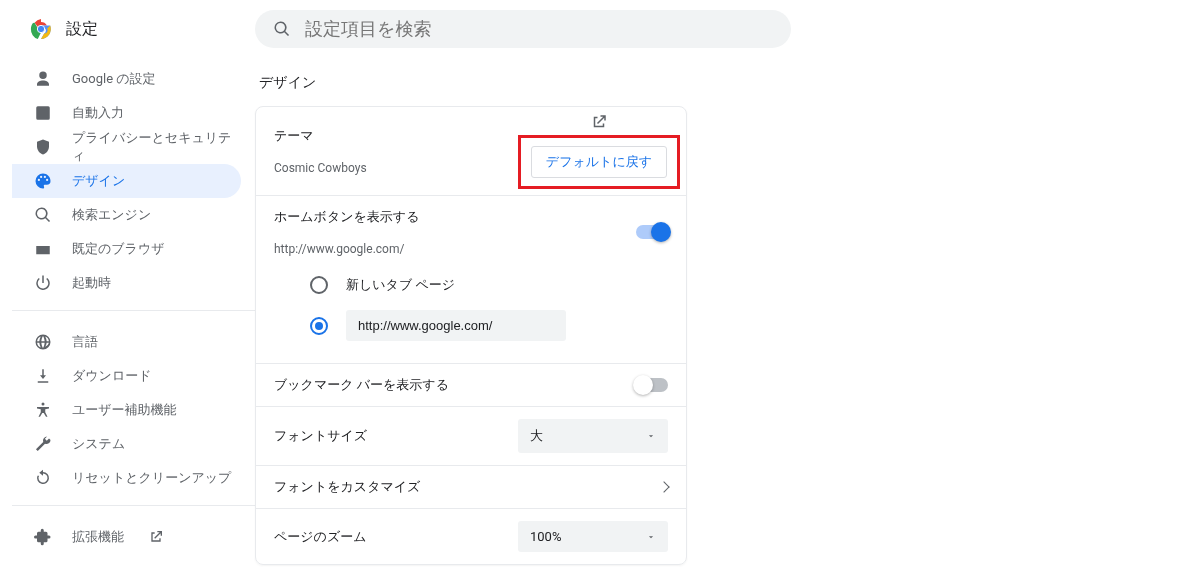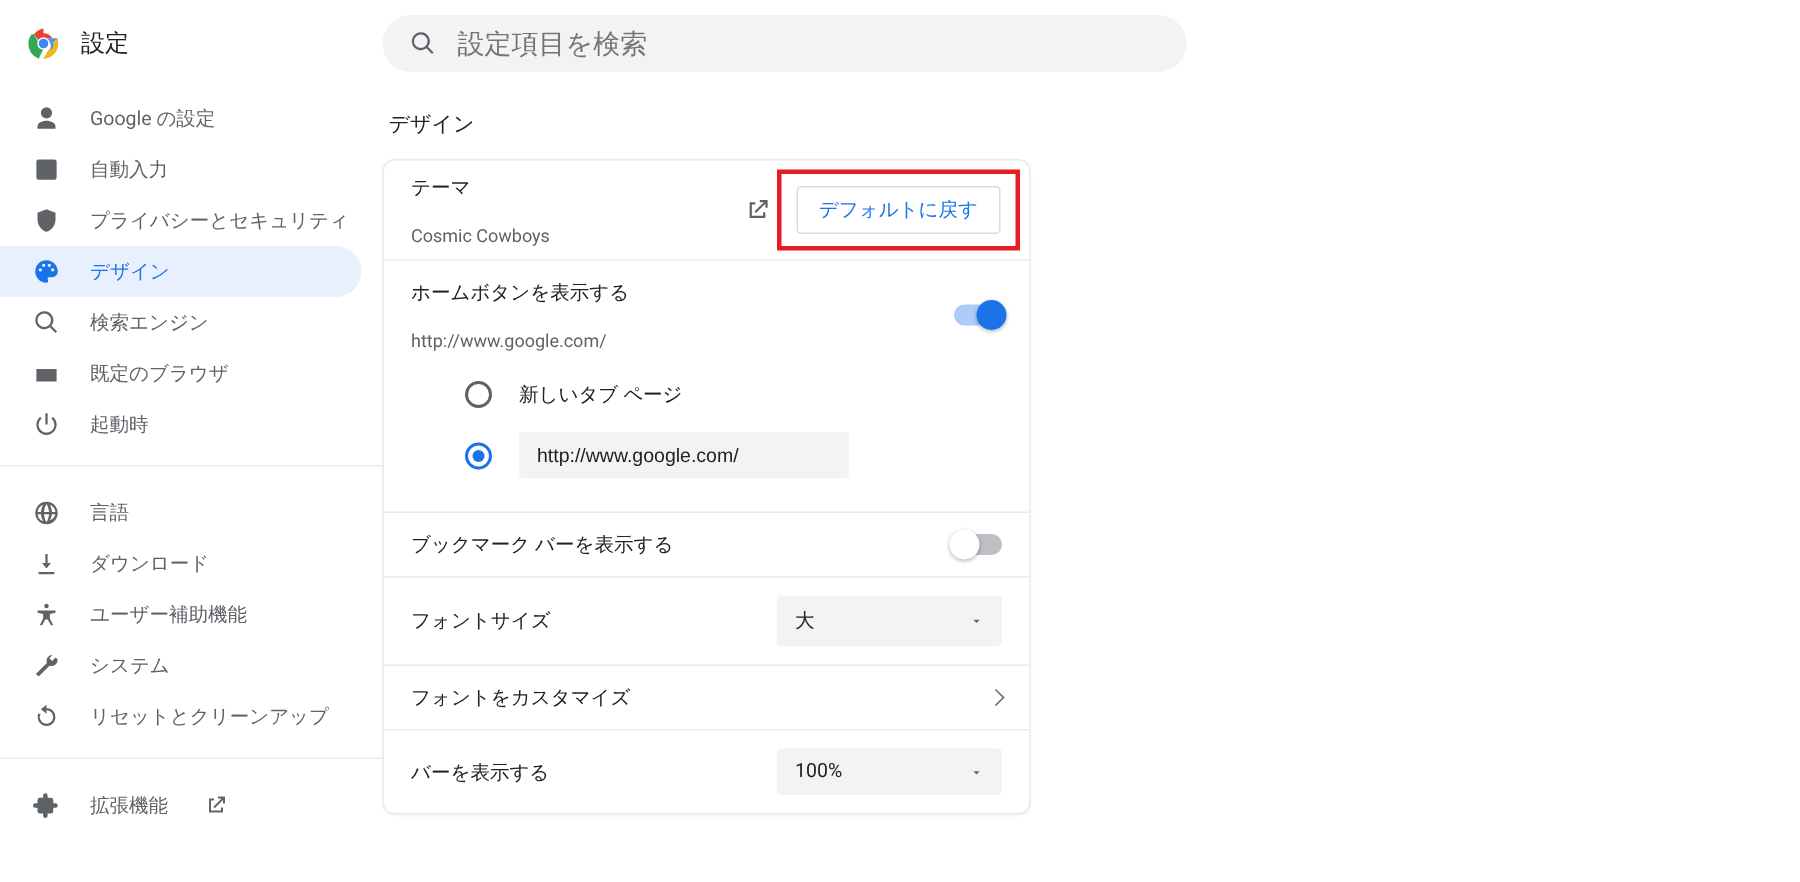--- a/index.html
+++ b/index.html
@@ -6,21 +6,21 @@
   body {
     font-family: "Segoe UI", Roboto, Arial, sans-serif;
     font-size: 13px;
     color: #202124;
     background: #fff;
     width: 1200px;
     height: 588px;
     overflow: hidden;
   }
   .layout { display: flex; height: 100%; }
-  .sidebar { width: 255px; padding-top: 12px; }
+  .sidebar { width: 255px; padding-top: 12px; padding-left: 12px; }
   .sidebar-header { display: flex; align-items: center; gap: 14px; padding: 6px 18px 18px 18px; }
   .chrome-logo { width: 22px; height: 22px; }
   .sidebar-title { font-size: 16px; font-weight: 500; color: #202124; }
   .nav-list { list-style: none; padding: 4px 14px 0 0; }
   .nav-item {
     display: flex; align-items: center; gap: 20px;
     height: 34px; padding-left: 22px;
     border-radius: 0 18px 18px 0;
     color: #5f6368; cursor: pointer; font-size: 13px;
   }
@@ -49,21 +49,21 @@
     box-shadow: 0 1px 2px rgba(60,64,67,0.06);
   }
   .row {
     display: flex; align-items: center; justify-content: space-between;
     padding: 12px 18px; border-bottom: 1px solid #e8eaed;
     font-size: 13px; color: #202124;
   }
   .row:last-child { border-bottom: none; }
   .row-main { flex: 1; }
   .sub { font-size: 12px; color: #5f6368; margin-top: 16px; }
-  .row-actions { display: flex; align-items: center; gap: 4px; }
+  .row-actions { display: flex; align-items: center; gap: 4px; flex-direction: column; }
   .open-icon { width: 18px; height: 18px; fill: #5f6368; }
   .default-btn-wrap { border: 3px solid #e51c23; padding: 8px 10px; }
   .default-btn {
     border: 1px solid #dadce0; background: #fff; color: #1a73e8;
     padding: 6px 14px; font-size: 13px; cursor: pointer; border-radius: 3px;
   }
   .toggle { width: 32px; height: 14px; border-radius: 8px; position: relative; }
   .toggle::after {
     content: ""; position: absolute; top: -3px; width: 20px; height: 20px;
     border-radius: 50%; background: #fff; box-shadow: 0 1px 3px rgba(0,0,0,0.3);
@@ -259,21 +259,21 @@
             </svg>
         </div>
       </div>
 
       <div class="row">
         <div class="row-main">フォントをカスタマイズ</div>
         <span class="arrow-right"></span>
       </div>
 
       <div class="row">
-        <div class="row-main">バーを表示する</div>
+        <div class="row-main">ページのズーム</div>
         <div class="select-box">
           <span>100%</span>
           <svg class="chevron" viewBox="0 0 24 24">
               <path d="M7 10l5 5 5-5z"></path>
             </svg>
         </div>
       </div>
     </div>
   </main>
 </div>

